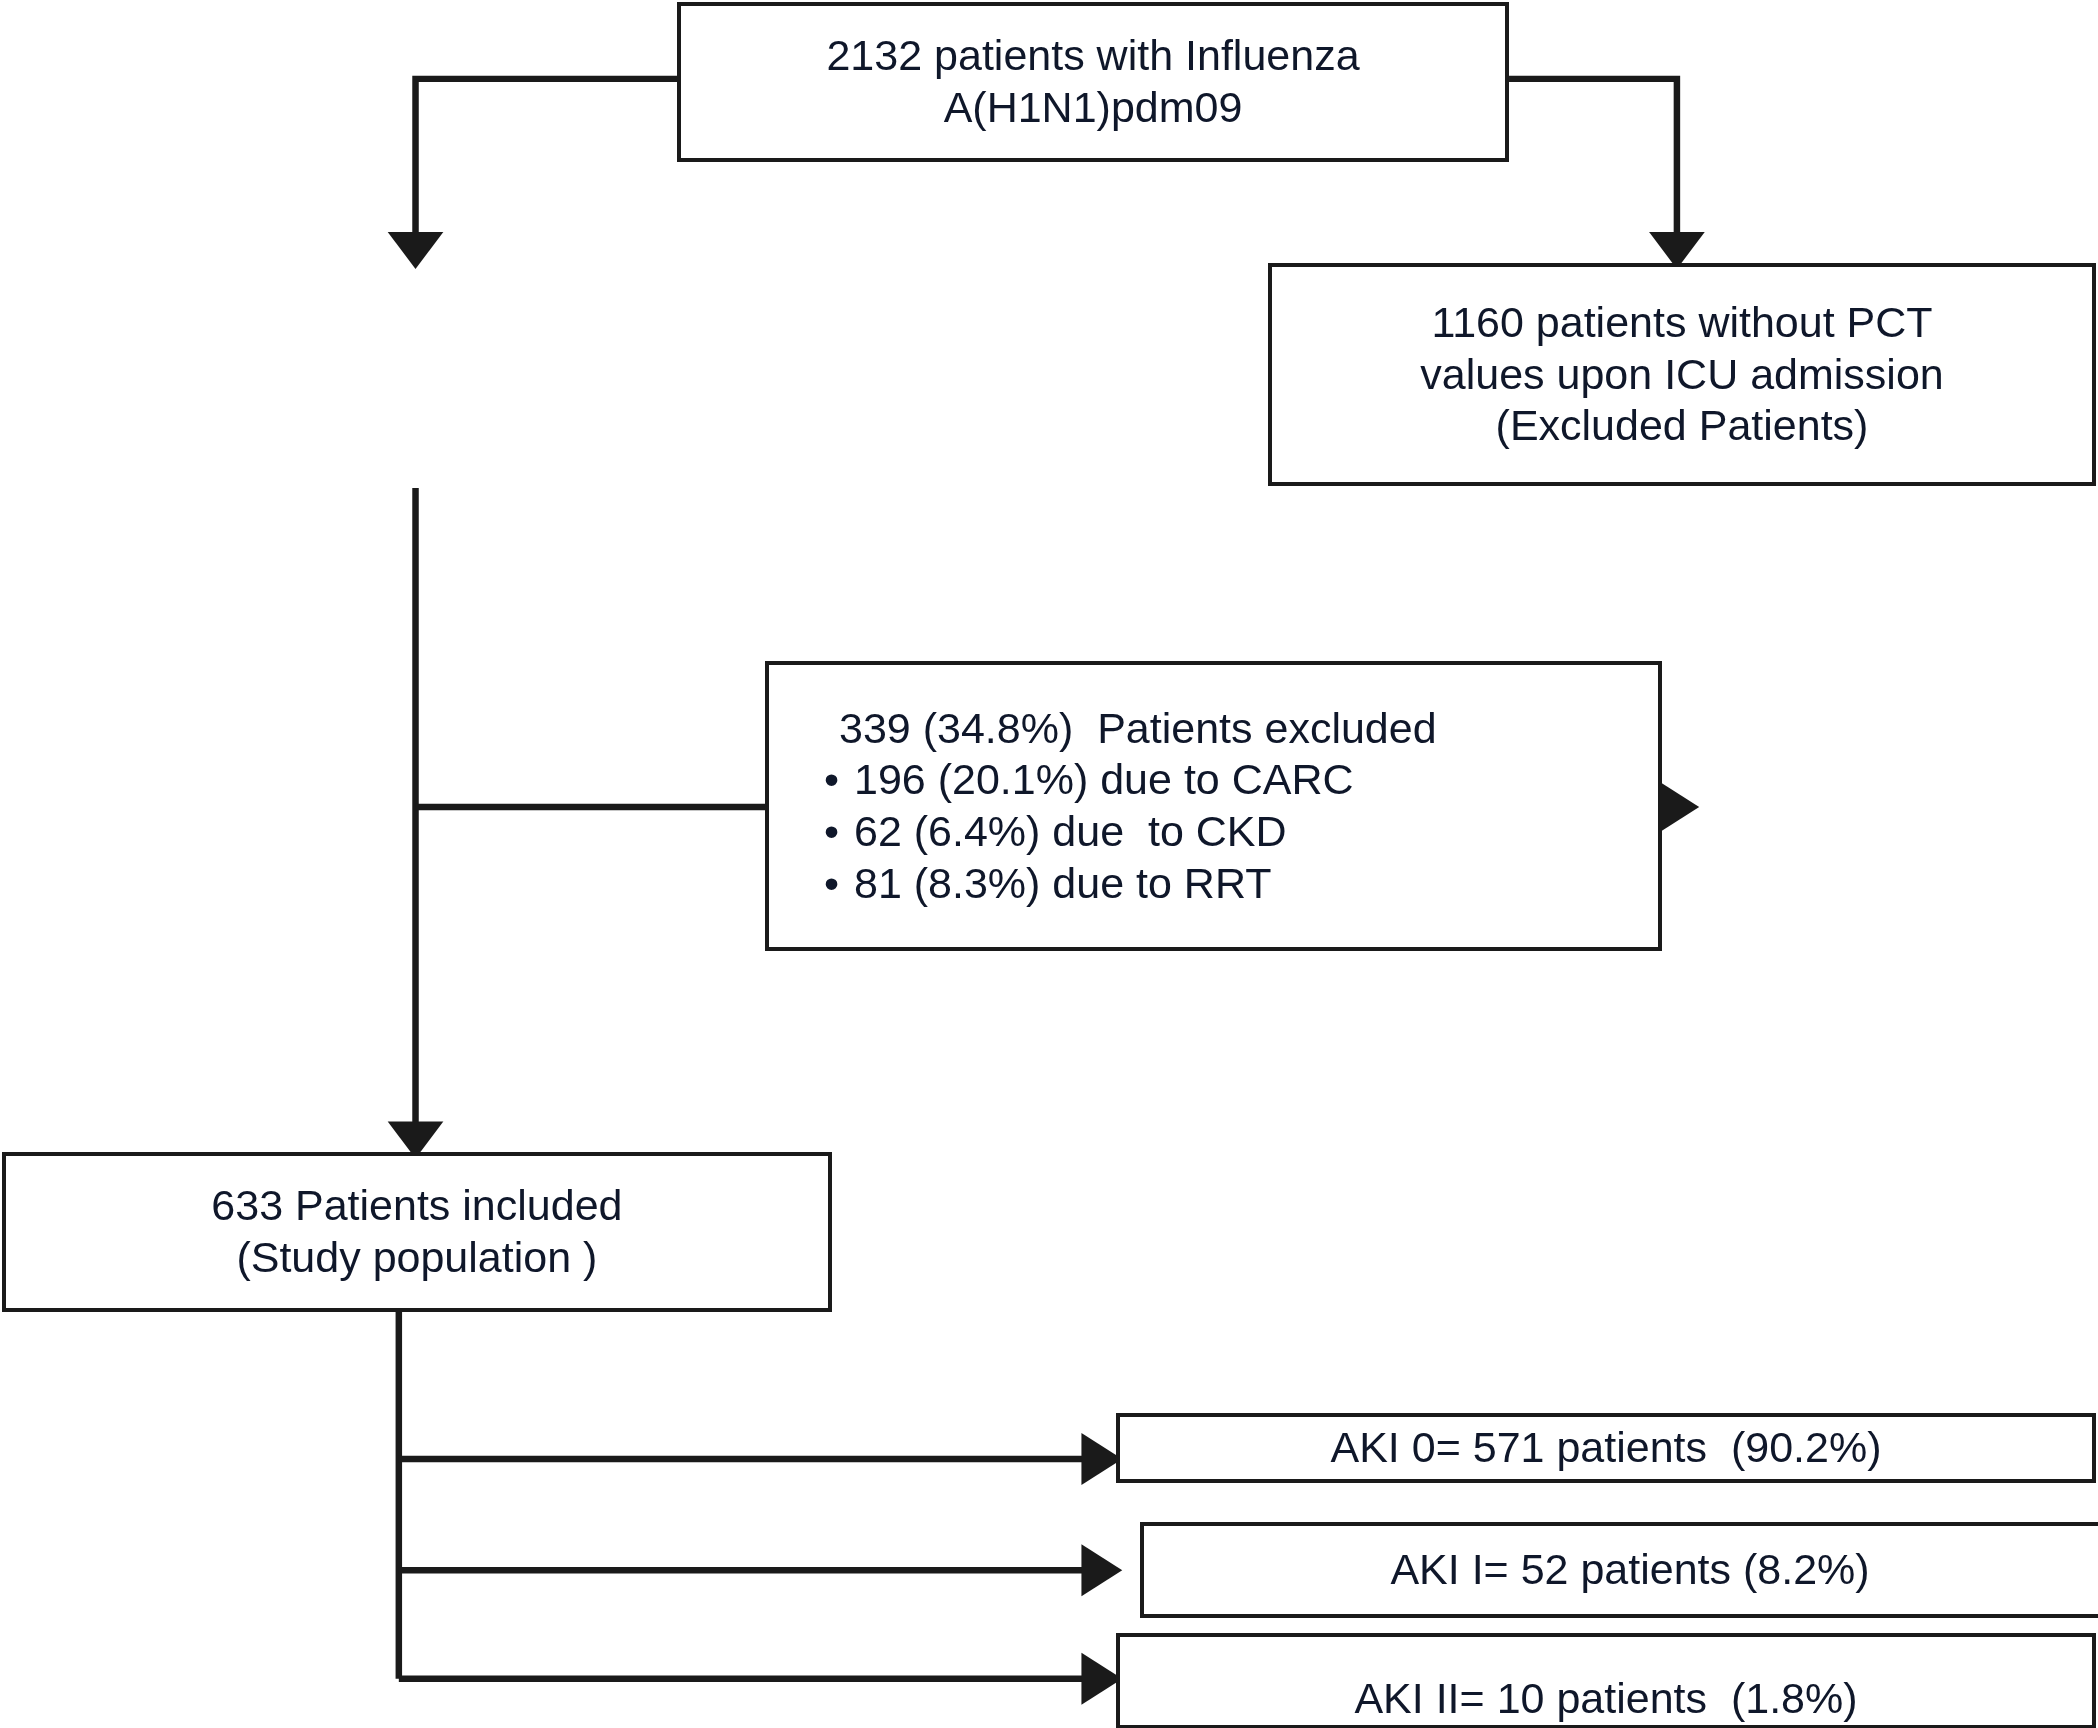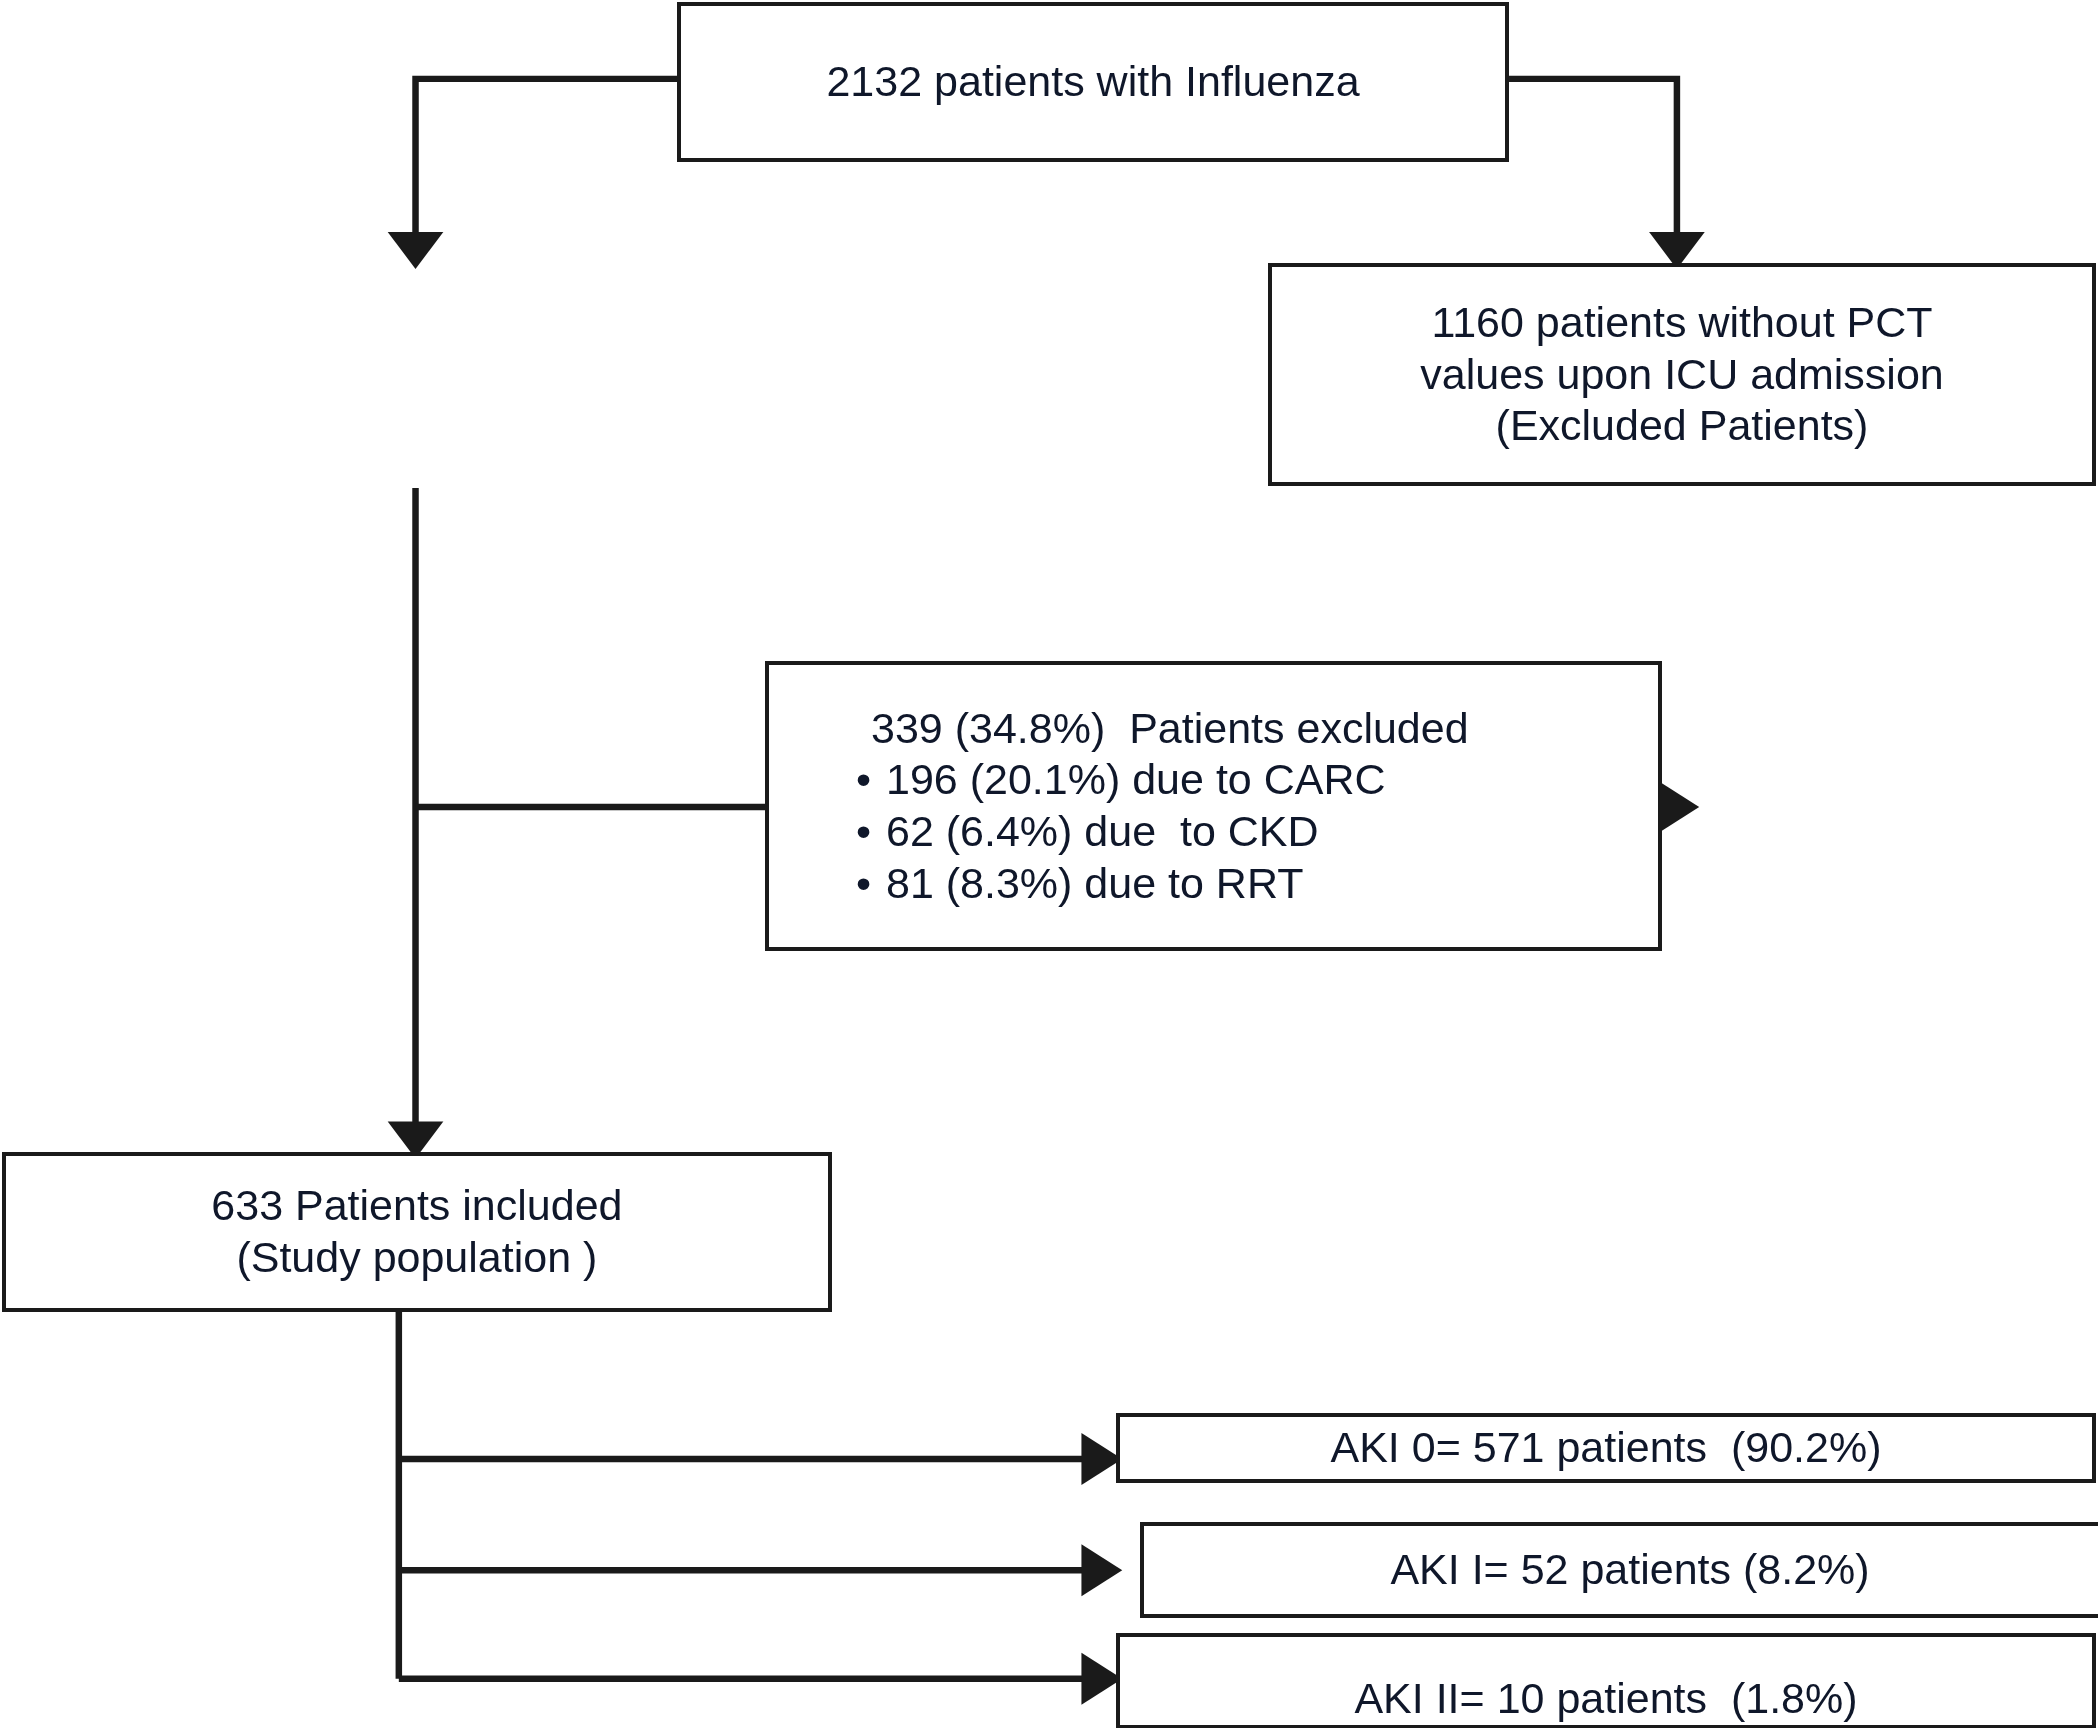--- a/index.html
+++ b/index.html
@@ -40,21 +40,21 @@
   }
   .node .line {
     display: block;
     white-space: pre;
   }
   
   #node-source      { left: 677px;  top: 1.9px;    width: 832px;  height: 160px; }
   #node-eligible    { left: 1.9px;    top: 263px;  width: 830px;  height: 225px; }
   #node-excluded    { left: 1268px; top: 263px;  width: 828px;  height: 223px; }
   #node-exclusions  { left: 765px;  top: 661px;  width: 897px;  height: 290px;
-                      align-items: flex-start; text-align: left; padding-left: 48px; }
+                      align-items: flex-start; text-align: left; padding-left: 16px; }
   #node-included    { left: 1.9px;    top: 1152px; width: 830px;  height: 160px; }
   #node-aki0        { left: 1116px; top: 1413px; width: 980px; height: 70px; }
   #node-aki1        { left: 1140px; top: 1522px; width: 980px; height: 96px; }
   #node-aki2        { left: 1116px; top: 1633px; width: 980px; height: 96px; justify-content: flex-end; }
 
   #node-exclusions .line { padding-left: 39px; }
   #node-exclusions .line.head { padding-left: 54px; }
   #node-exclusions .bullet-row { display: flex; align-items: baseline; }
   #node-exclusions .bullet-dot {
     display: inline-block;
@@ -96,20 +96,21 @@
 
       <polygon points="1788,842 1788,898 1832,870"></polygon>
       <polygon points="1166,1545 1166,1601 1210,1573"></polygon>
       <polygon points="1166,1665 1166,1721 1210,1693"></polygon>
       <polygon points="1166,1782 1166,1838 1210,1810"></polygon>
     </g>
   </svg>
 
   <div class="node" id="node-source">
     <span class="line">2132 patients with Influenza</span>
+    <span class="line">A(H1N1)pdm09</span>
   </div>
 
 
   <div class="node" id="node-excluded">
     <span class="line">1160 patients without PCT</span>
     <span class="line">values upon ICU admission</span>
     <span class="line">(Excluded Patients)</span>
   </div>
 
   <div class="node" id="node-exclusions">

